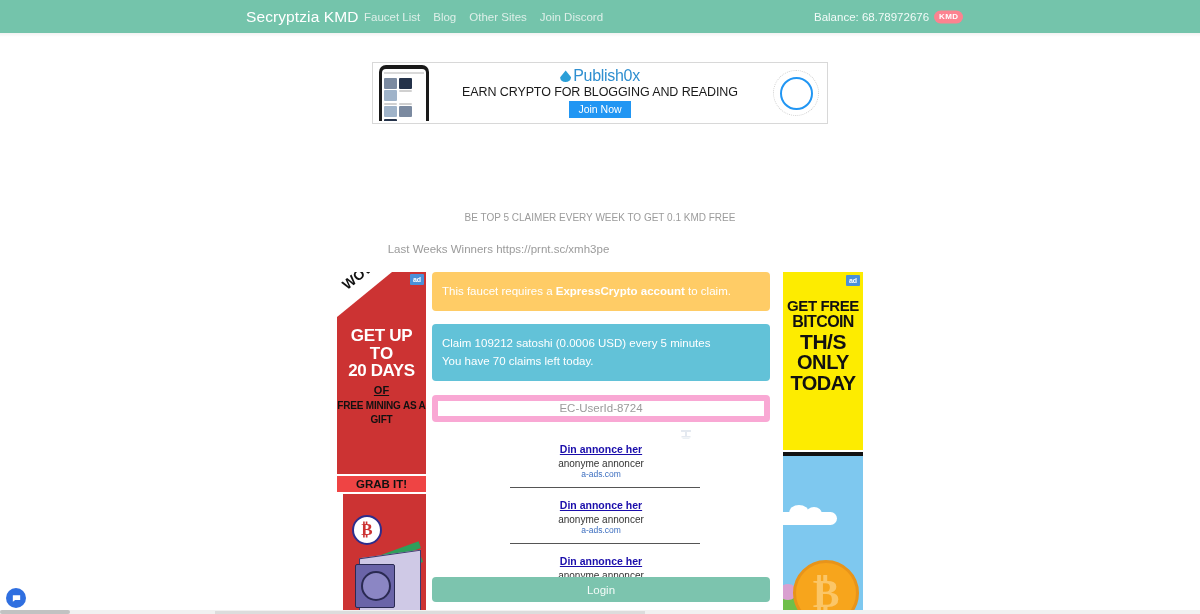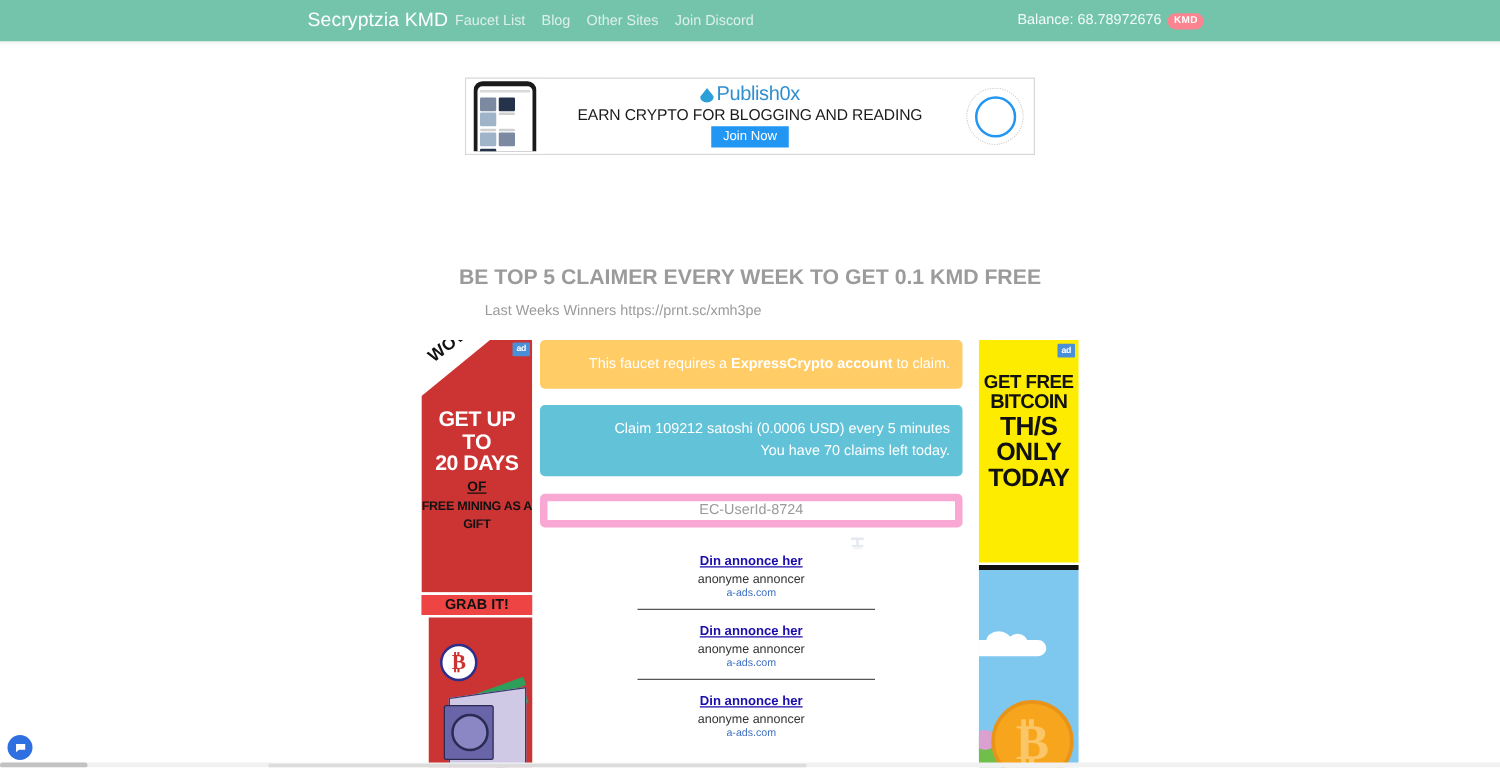--- a/index.html
+++ b/index.html
@@ -121,33 +121,33 @@
     width: 33px; height: 33px; border-radius: 50%;
     border: 2px solid #2196f3;
     display: grid; grid-template-columns: 1fr 1fr; gap: 1.5px;
     padding: 4px; align-content: center;
   }
   .px-ring-inner span { background: #3f6fbf; border-radius: 1px; }
 
   
   .promo-1 {
     position: absolute; left: 0; top: 212px; width: 1200px;
-    text-align: center; color: #9b9b9b; font-size: 17px; font-weight: bold;
+    text-align: center; color: #9b9b9b; font-size: 10px;
   }
   .promo-2 {
     position: absolute; left: 0; top: 243px; width: 997px;
     text-align: center; color: #9b9b9b; font-size: 11.5px;
   }
 
   
   .center-col {
     position: absolute; left: 432px; top: 272px; width: 338px;
   }
   .alert {
-    border-radius: 4px; color: #ffffff; text-align: right;
+    border-radius: 4px; color: #ffffff; text-align: left;
     font-size: 11.5px; line-height: 1.5;
   }
   .alert-warning {
     background: #ffcc66; padding: 11px 10px; margin-bottom: 13px;
   }
   .alert-warning b { font-weight: bold; }
   .alert-info {
     background: #62c2d8; padding: 11px 10px; margin-bottom: 14px;
   }
   .uid-input {
@@ -476,20 +476,21 @@
       </div>
       <div class="aads-sep"></div>
       <div class="aads-item">
         <a href="#">Din annonce her</a>
         <div class="aads-sub">anonyme annoncer</div>
         <div class="aads-dom">a-ads.com</div>
       </div>
     </div>
   </div>
 
+  <button class="login-btn">Login</button>
 
   <div class="right-ad">
     <div class="ra-yellow">
       <div class="ad-badge" style="right:3px; top:3px;">ad</div>
       <div class="ra-text">
         <div class="ra-t1">GET FREE</div>
         <div class="ra-t2">BITCOIN</div>
         <div class="ra-t3">TH/S</div>
         <div class="ra-t4">ONLY</div>
         <div class="ra-t5">TODAY</div>

